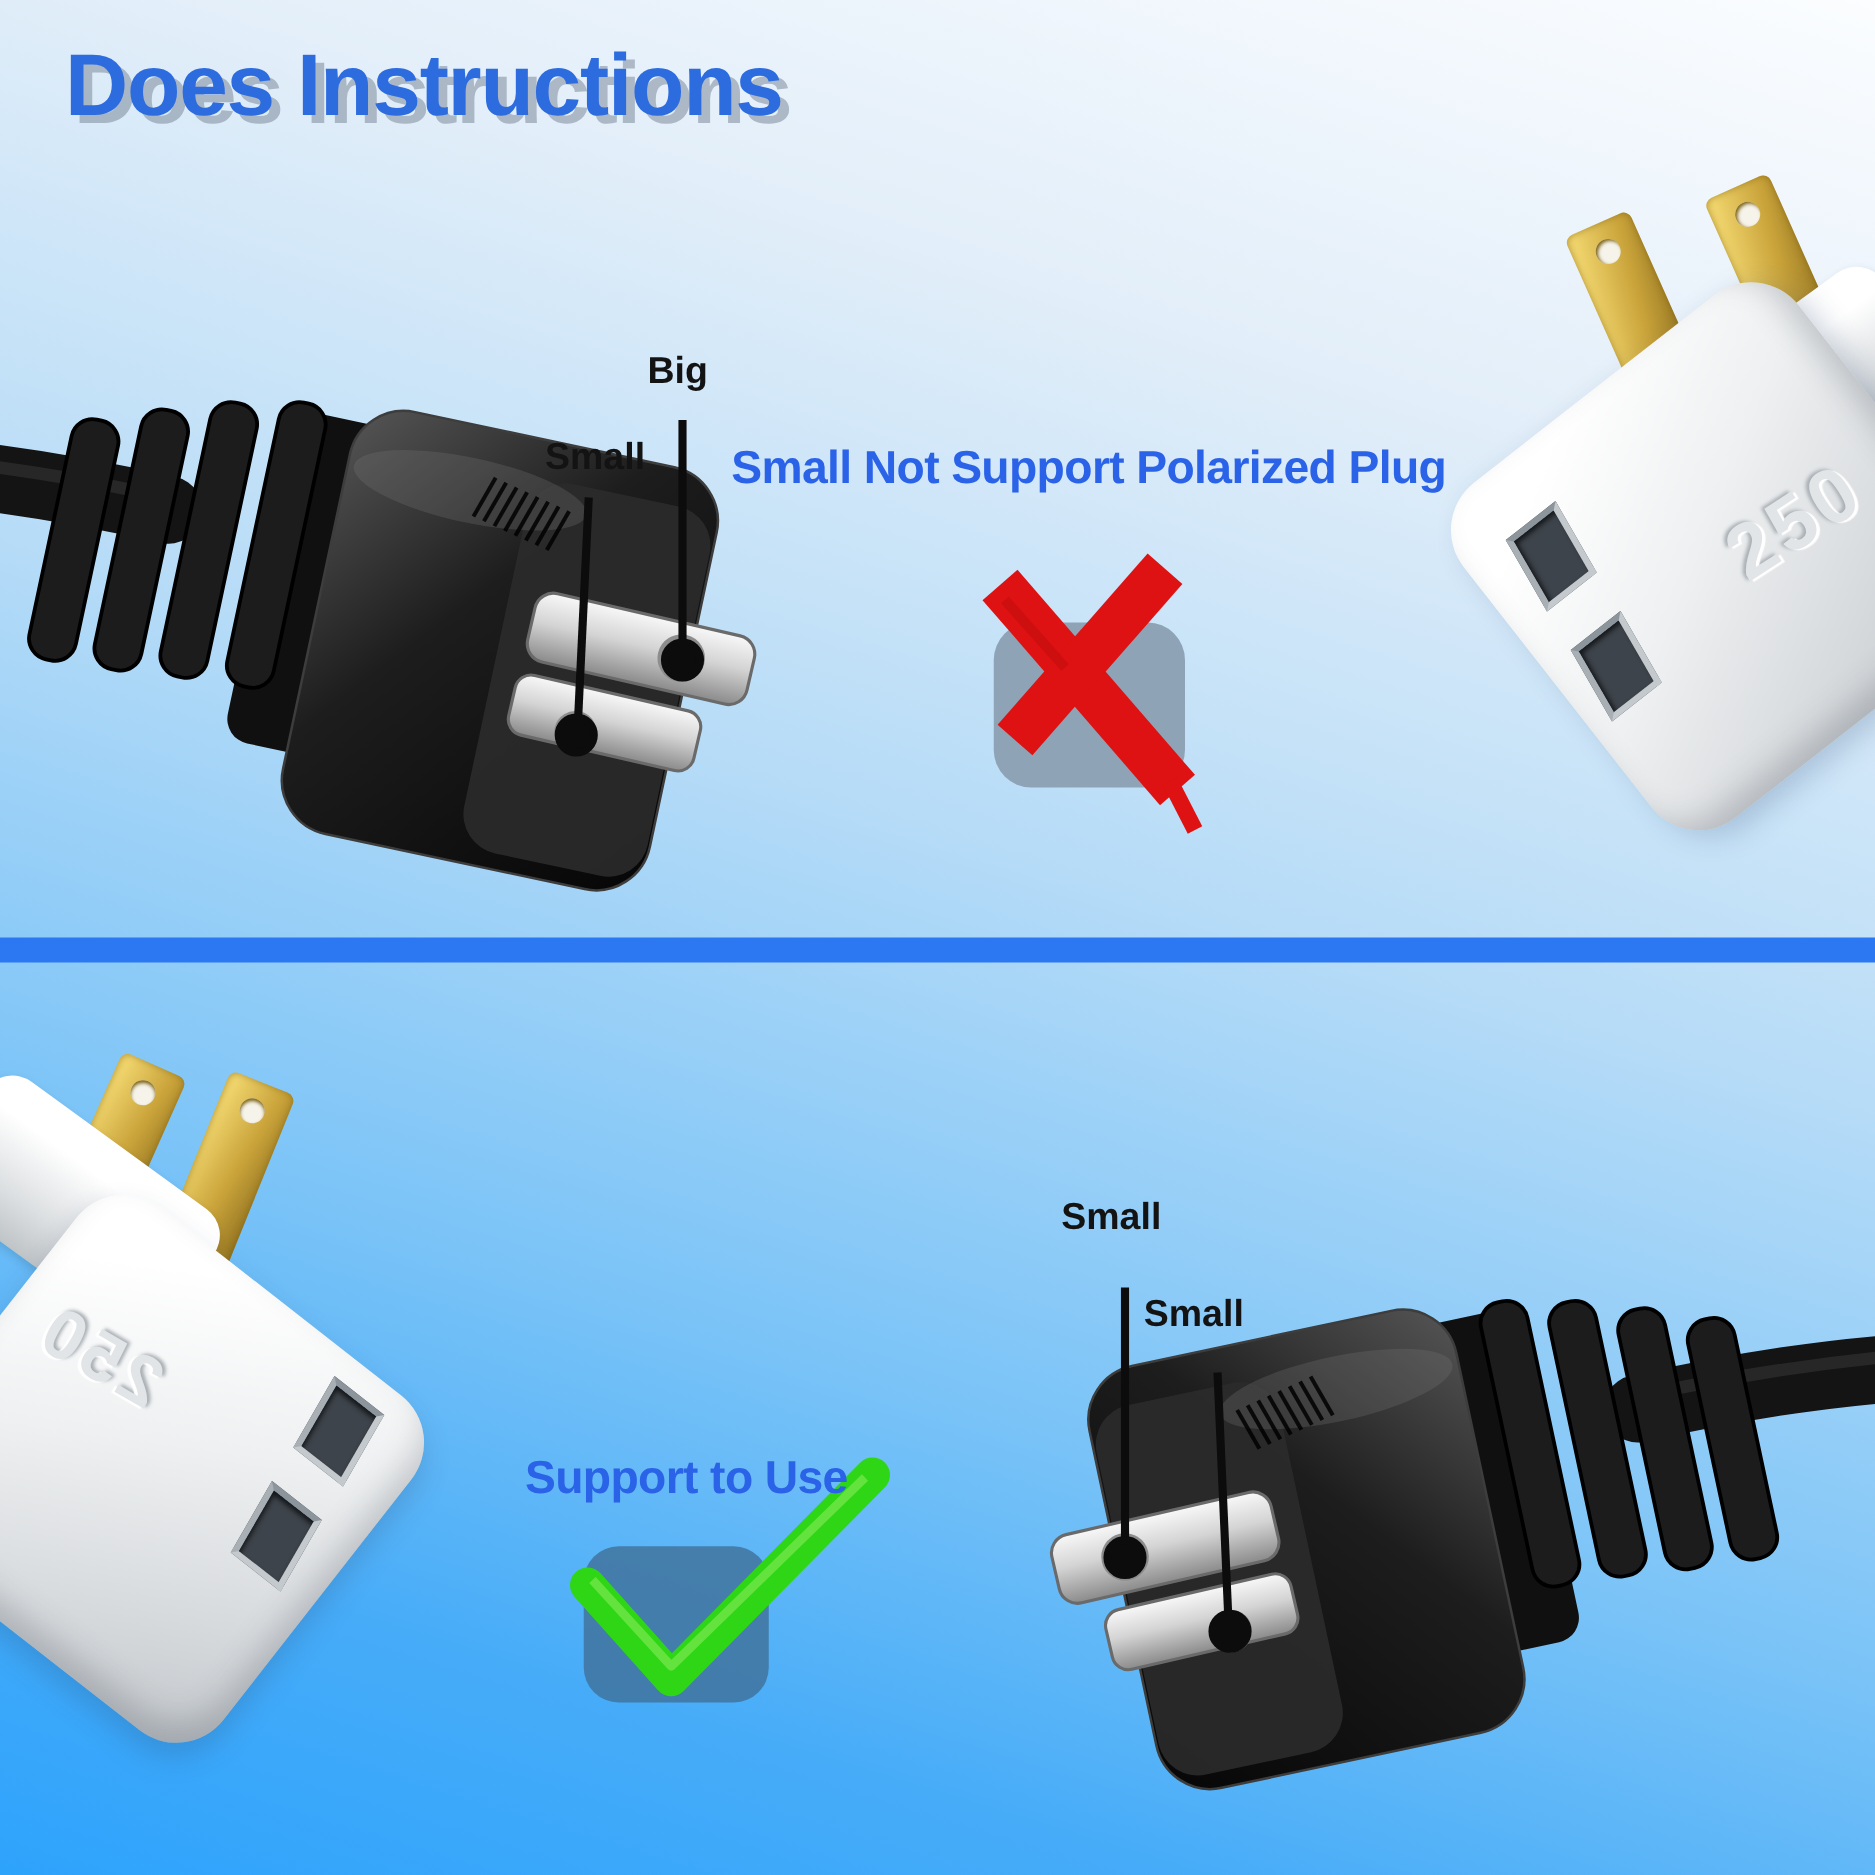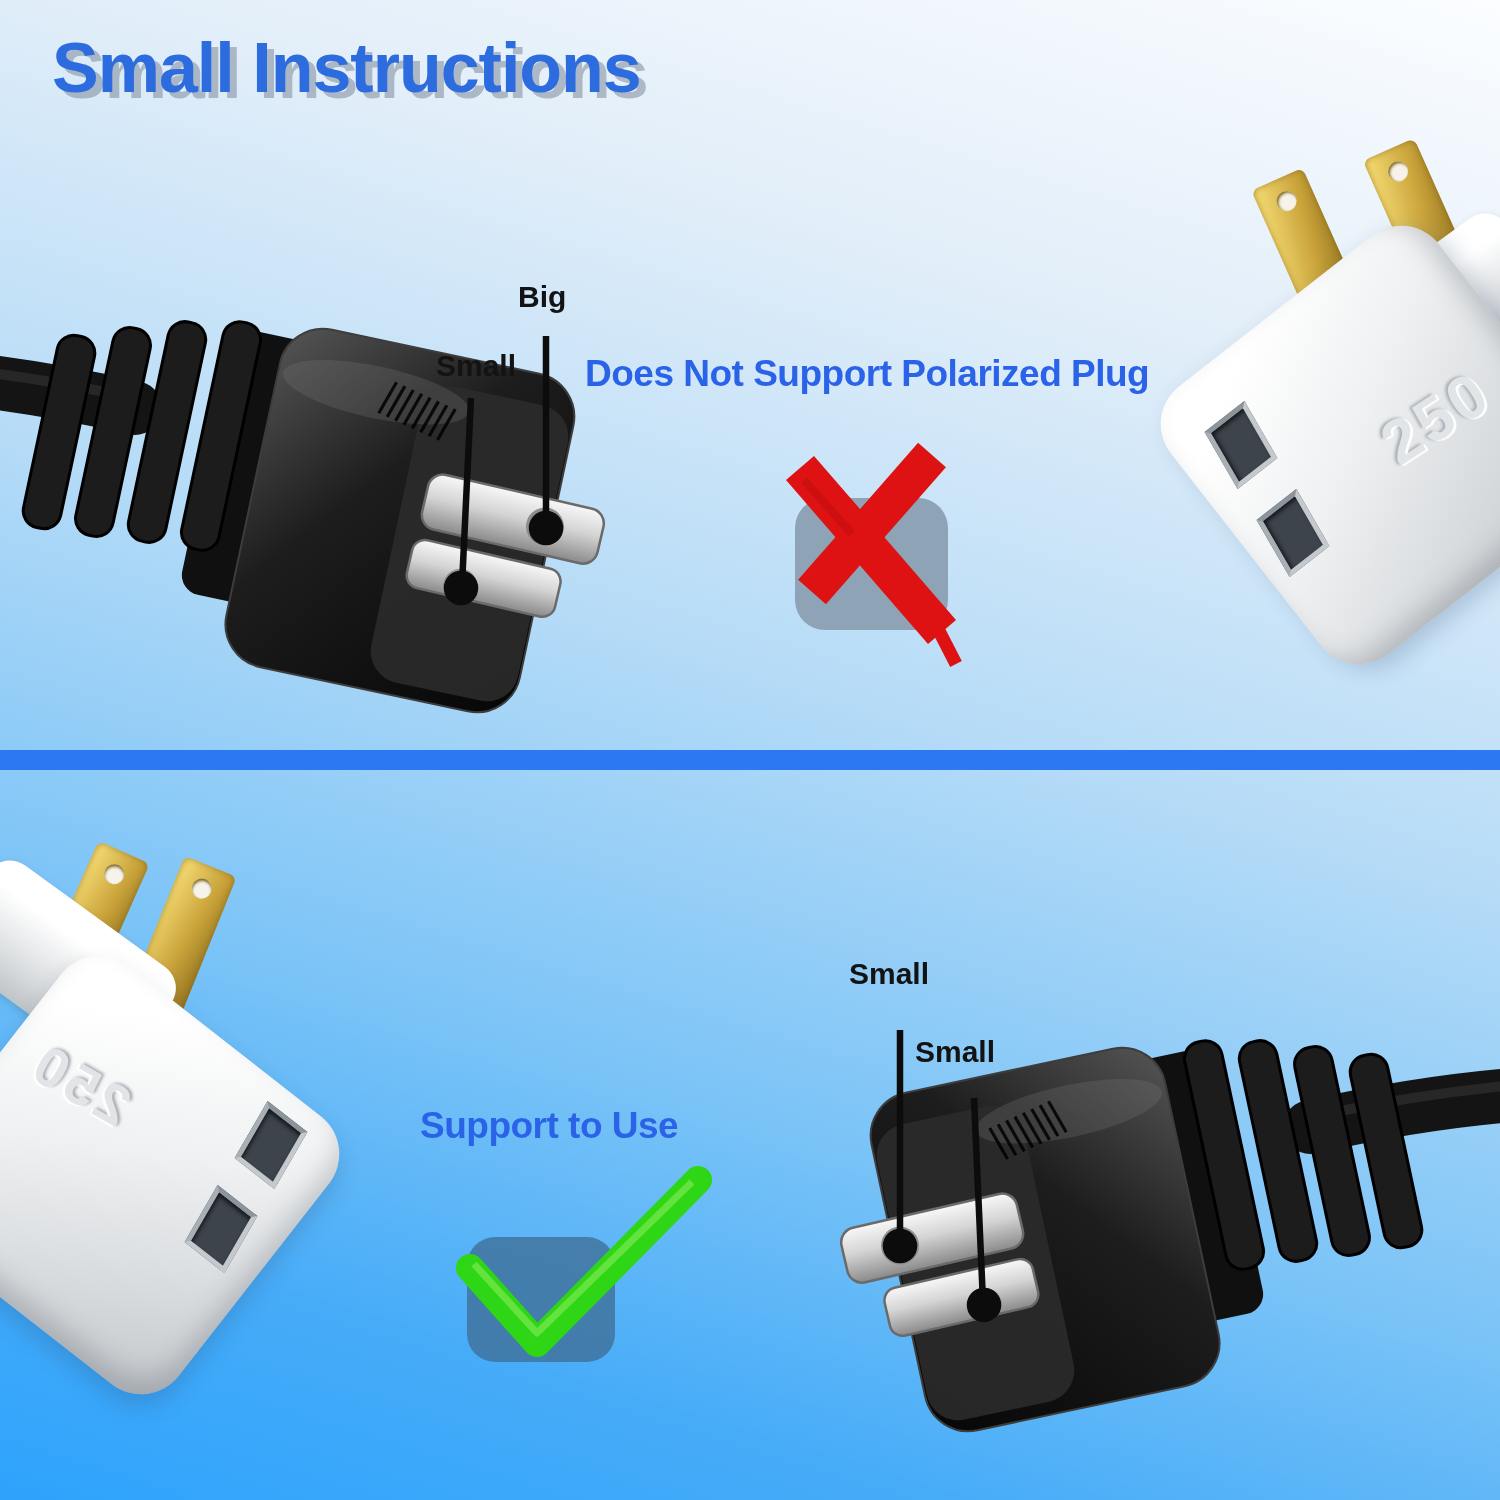--- a/index.html
+++ b/index.html
@@ -88,21 +88,21 @@
           <circle cx="628" cy="180" r="17" fill="#ffffff" stroke="#8d8d8d" stroke-width="4"></circle>
         </g>
         <g transform="rotate(13 495 240)">
           <rect x="490" y="218" width="152" height="49" rx="13" fill="url(#gProng)" stroke="#6a6a6a" stroke-width="2.5"></rect>
           <circle cx="545" cy="255" r="15" fill="#ffffff" stroke="#8d8d8d" stroke-width="4"></circle>
         </g>
       </g>
     </defs>
   </svg>
 
-  <div class="title">Small Instructions</div>
+  <div class="title">Does Instructions</div>
 
   <svg class="plugsvg" style="left:-80px;top:320px" viewBox="0 0 700 400">
       <use href="#plug-shape"></use>
     </svg>
 
   <div class="adapter">
     <div class="gprong" style="left:1283px;top:172px;transform:rotate(-24deg)">
         <span class="phole"></span>
       </div>
     <div class="gprong" style="left:1396px;top:142px;height:175px;transform:rotate(-24deg)">
@@ -159,18 +159,18 @@
       <path d="M974,1098 L983,1302"></path>
       <circle cx="546" cy="528" r="14"></circle>
       <circle cx="461" cy="588" r="14"></circle>
       <circle cx="900" cy="1246" r="14"></circle>
       <circle cx="984" cy="1305" r="14"></circle>
     </g>
   </svg>
 
   <div class="plabel" style="left:518px;top:282px">Big</div>
   <div class="plabel" style="left:436px;top:351px">Small</div>
-  <div class="caption" style="left:585px;top:354px">Does Not Support Polarized Plug</div>
+  <div class="caption" style="left:585px;top:354px">Small Not Support Polarized Plug</div>
   <div class="plabel" style="left:849px;top:959px">Small</div>
   <div class="plabel" style="left:915px;top:1037px">Small</div>
-  <div class="caption" style="left:420px;top:1106px">Support to Use</div>
+  <div class="caption" style="left:420px;top:1162px">Support to Use</div>
 
 </div>
 
 </body></html>

